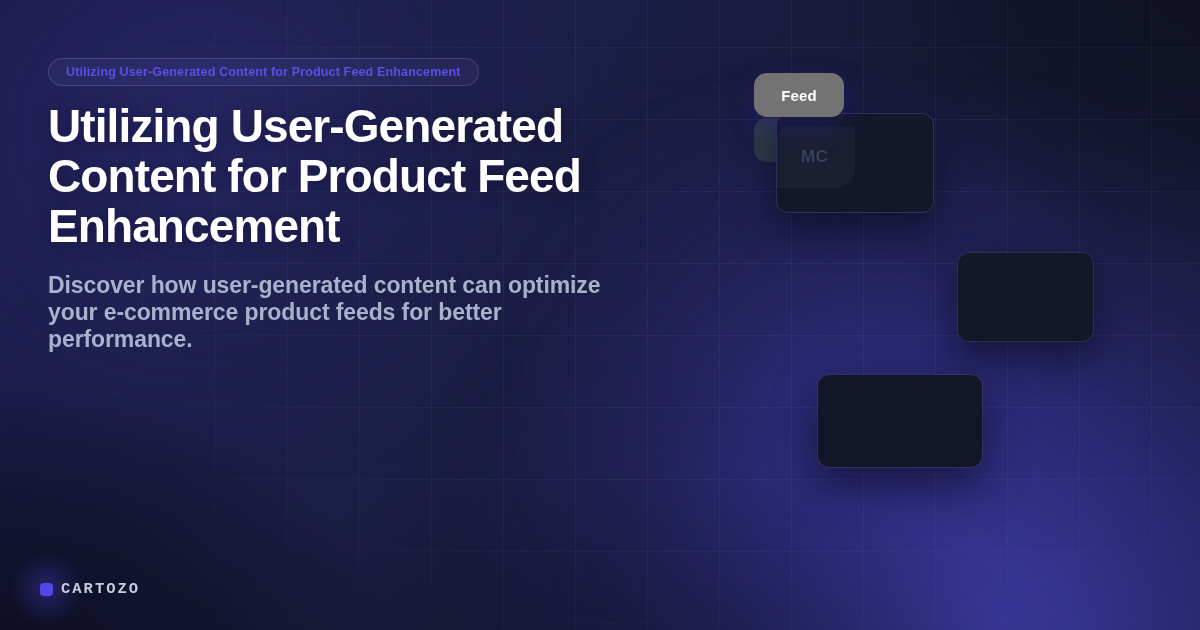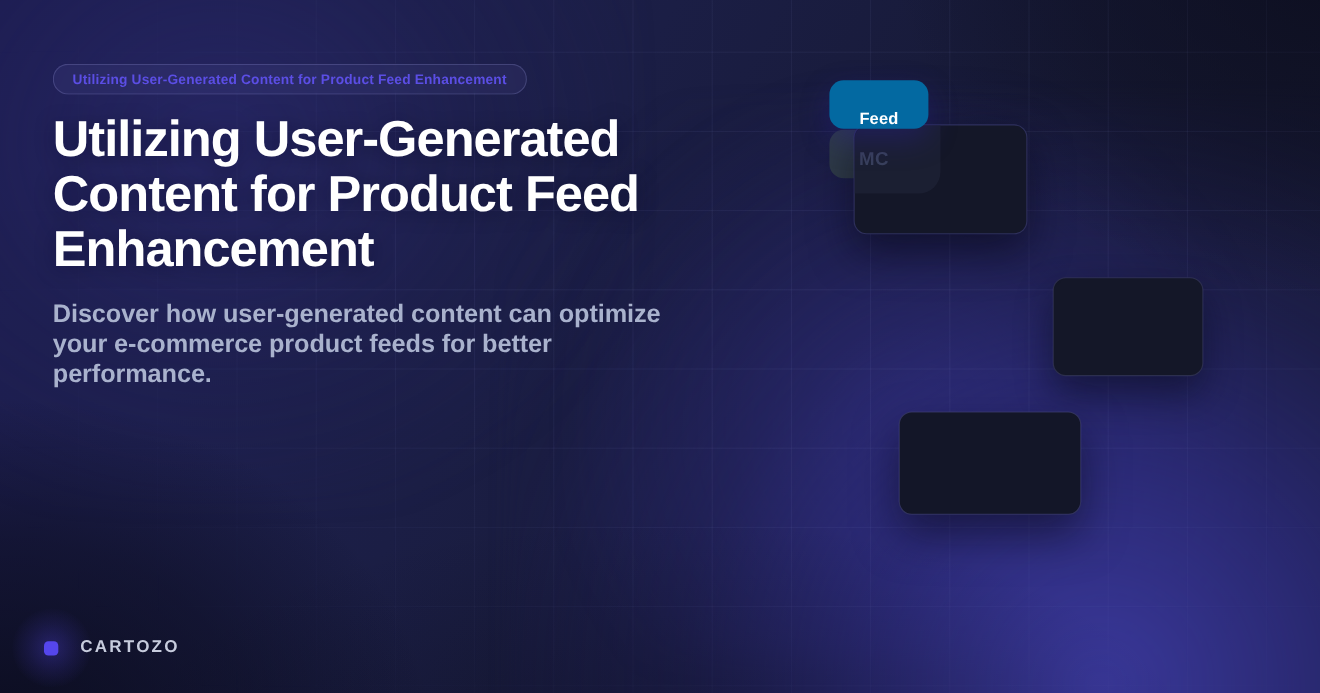--- a/index.html
+++ b/index.html
@@ -107,22 +107,22 @@
     z-index:5;
     pointer-events:none;
   }
   .mock-layer > *{ pointer-events:auto; }
 
   .chip-feed{
     position:absolute;
     left:754px; top:73px;
     width:90px; height:44px;
     border-radius:13px;
-    background:#0369a1;
-    display:flex; align-items:flex-end; justify-content:center;
+    background:#737373;
+    display:flex; align-items:center; justify-content:center;
     box-shadow:0 10px 26px rgba(40,30,140,0.42);
     z-index:3;
   }
   .chip-feed span{
     color:#ffffff;
     font-size:15px;
     font-weight:bold;
     letter-spacing:0.1px;
   }
 
@@ -140,26 +140,26 @@
     left:776px; top:113px;
     width:158px; height:100px;
     border-radius:12px;
     background:#141728;
     border:1px solid rgba(98,96,190,0.34);
     box-shadow:0 16px 38px rgba(5,6,18,0.55);
     z-index:2;
   }
   .card-primary .tile{
     position:absolute;
-    left:0px; top:0px;
+    left:0px; top:12px;
     width:78px; height:62px;
     border-radius:12px 0 20px 0;
     background:rgba(30,34,54,0.72);
     display:flex; align-items:center;
-    padding-left:4px;
+    padding-left:24px;
   }
   .card-primary .tile span{
     color:#39405c;
     font-size:17px;
     font-weight:bold;
     letter-spacing:0.4px;
   }
 
   .card-two{
     position:absolute;
@@ -232,21 +232,22 @@
     font-weight:bold;
     letter-spacing:-0.1px;
   }
 
   
   .brand{
     position:absolute;
     left:40px; bottom:32px;
     display:flex;
     align-items:center;
-    gap:20px;
+    gap:8px;
+    font-family:Liberation Mono, monospace;
   }
   .brand-mark{
     position:relative;
     width:13px; height:13px;
     border-radius:4px;
     background:#5546ec;
     flex:none;
   }
   .brand-mark::after{
     content:"";

